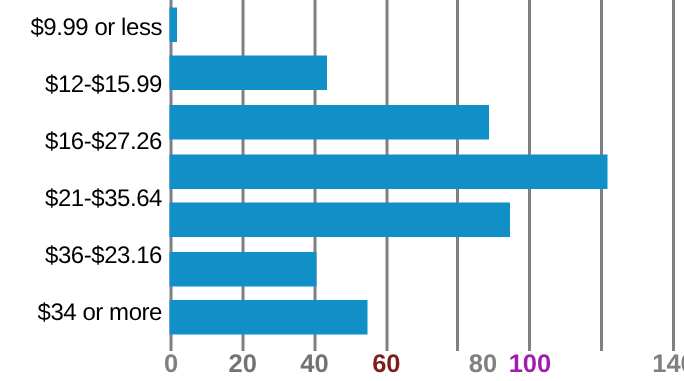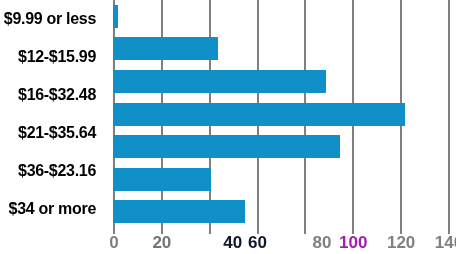--- a/index.html
+++ b/index.html
@@ -27,24 +27,24 @@
     width: 113px;
     height: 228px;
     display: flex;
     flex-direction: column;
   }
   .cat-label {
     flex: 1 1 0;
     display: flex;
     align-items: center;
     justify-content: flex-end;
-    padding-right: 17px;
+    padding-right: 5px;
     box-sizing: border-box;
     font-size: 16px;
-    font-weight: bold;
+    font-weight: normal;
     color: #000000;
     letter-spacing: -0.3px;
     white-space: nowrap;
   }
 
   
   #plot-area {
     position: absolute;
     left: 113px;
     top: 0;
@@ -111,21 +111,21 @@
   }
 </style>
 </head>
 <body>
 
 <div id="chart-root">
 
   <div id="category-axis">
     <div class="cat-label">$9.99 or less</div>
     <div class="cat-label">$12-$15.99</div>
-    <div class="cat-label">$16-$32.48</div>
+    <div class="cat-label">$16-$27.26</div>
     <div class="cat-label">$21-$35.64</div>
     <div class="cat-label">$36-$23.16</div>
     <div class="cat-label">$34 or more</div>
   </div>
 
   <div id="plot-area">
     <div id="gridlines">
         <div class="gridline" style="left: 0px; background: rgb(128, 128, 128);"></div>
         <div class="gridline" style="left: 47.8571px; background: rgb(128, 128, 128);"></div>
         <div class="gridline" style="left: 95.7143px; background: rgb(128, 128, 128);"></div>
@@ -159,26 +159,25 @@
         </div>
     </div>
   </div>
 
   <div id="value-axis">
       <div class="tick-mark" style="left: 0px; background: rgb(128, 128, 128);"></div>
       <div class="tick-label" style="left: 1px; color: rgb(128, 128, 128);">0</div>
       <div class="tick-mark" style="left: 47.8571px; background: rgb(128, 128, 128);"></div>
       <div class="tick-label" style="left: 48.8571px; color: #737373;">20</div>
       <div class="tick-mark" style="left: 95.7143px; background: rgb(128, 128, 128);"></div>
-      <div class="tick-label" style="left: 96.7143px; color: #0f172a; margin-left: 23px;">40</div>
+      <div class="tick-label" style="left: 96.7143px; color: #737373;">40</div>
       <div class="tick-mark" style="left: 143.571px; background: rgb(128, 128, 128);"></div>
-      <div class="tick-label" style="left: 144.571px; color: #0f172a;">60</div>
+      <div class="tick-label" style="left: 144.571px; color: #7f1d1d;">60</div>
       <div class="tick-mark" style="left: 191.429px; background: rgb(128, 128, 128);"></div>
       <div class="tick-label" style="left: 209px; color: rgb(128, 128, 128);">80</div>
       <div class="tick-mark" style="left: 239.286px; background: rgb(128, 128, 128);"></div>
       <div class="tick-label" style="left: 240.286px; color: #a21caf;">100</div>
       <div class="tick-mark" style="left: 287.143px; background: rgb(128, 128, 128);"></div>
-      <div class="tick-label" style="left: 288.143px; color: rgb(128, 128, 128);">120</div>
       <div class="tick-mark" style="left: 335px; background: rgb(128, 128, 128);"></div>
       <div class="tick-label" style="left: 336px; color: rgb(128, 128, 128);">140</div>
     </div>
 
 </div>
 
 </body></html>

